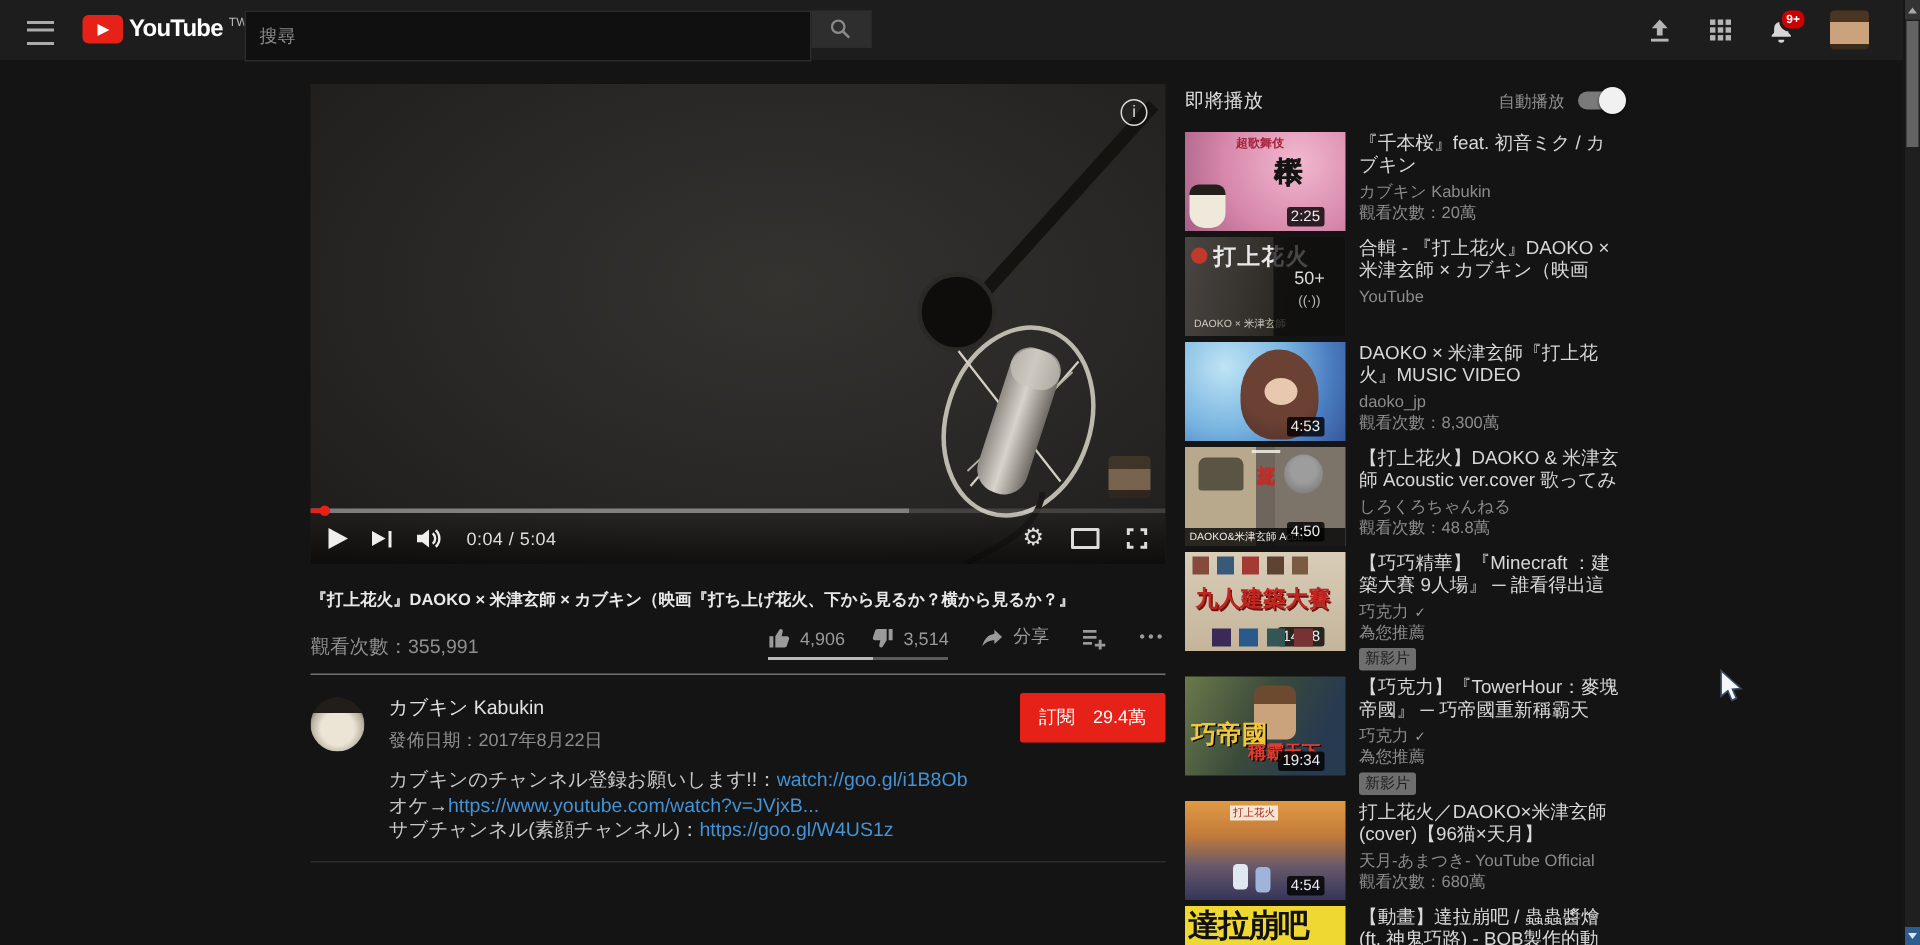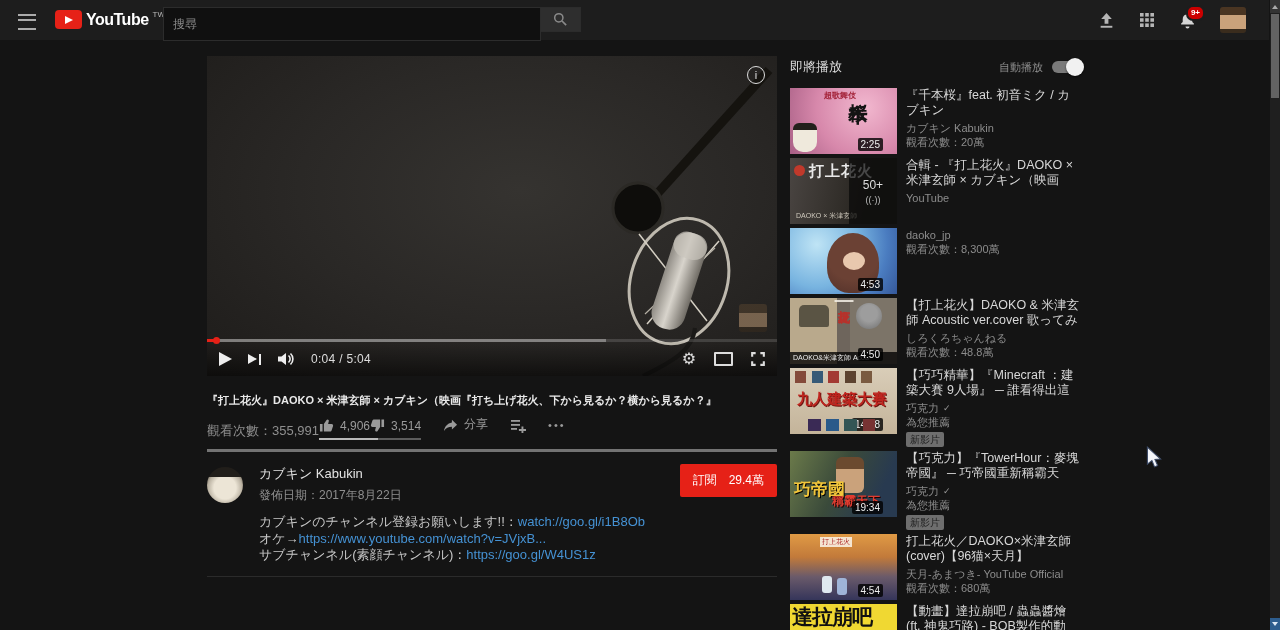--- a/index.html
+++ b/index.html
@@ -56,25 +56,25 @@
   .i-play{width:0;height:0;border-left:13px solid #eee;border-top:7.5px solid transparent;border-bottom:7.5px solid transparent}
   .i-next{display:flex;align-items:center}
   .i-next .tri{width:0;height:0;border-left:9px solid #eee;border-top:5.5px solid transparent;border-bottom:5.5px solid transparent}
   .i-next .bar{width:2.5px;height:11px;background:#eee;margin-left:1.5px}
   .time{color:#ddd;font-size:12px;letter-spacing:.3px}
   .ctl-right{margin-left:auto;display:flex;align-items:center;gap:18px}
   .i-gear{color:#ddd;font-size:16px;line-height:16px}
   .i-theater{width:15px;height:10px;border:2px solid #ddd;border-radius:1px}
 
   .vid-title{font-size:11px;font-weight:bold;color:#e9e9e9;margin:14px 0 6px;line-height:20px}
-  .info-bar{display:flex;justify-content:flex-start;align-items:flex-end;padding-bottom:9px;border-bottom:3px solid #737373}
+  .info-bar{display:flex;justify-content:space-between;align-items:flex-end;padding-bottom:9px;border-bottom:1px solid #737373}
   .views{color:#8f8f8f;font-size:13px}
   .actions{display:flex;align-items:flex-end;gap:22px}
   .act-btn{display:flex;align-items:center;gap:6px;background:none;border:none;color:#9a9a9a;font-size:12px;cursor:pointer;padding:0}
-  .rating{display:flex;position:relative;padding-bottom:7px}
+  .rating{display:flex;gap:18px;position:relative;padding-bottom:7px}
   .sent-bar{position:absolute;left:0;right:0;bottom:0;height:2px;display:flex;background:#5c5c5c}
   .sent-like{background:#b9b9b9}
   .more-dots{letter-spacing:2px;font-size:11px;color:#9a9a9a}
 
   .channel-sec{position:relative;display:flex;align-items:center;padding:13px 0 8px}
   .ch-avatar{width:36px;height:36px;border-radius:50%;flex:none;cursor:pointer;
     background:linear-gradient(#211e1a 28%,rgba(0,0,0,0) 28%),radial-gradient(circle at 50% 58%,#ece5d6 40%,#b9b1a1 62%,#50483c 80%)}
   .ch-text{margin-left:16px}
   .ch-name{color:#e3e3e3;font-size:13px;cursor:pointer}
   .ch-date{color:#8f8f8f;font-size:12px;margin-top:4px}
@@ -367,20 +367,21 @@
       </div>
 
     </div>
   </div>
       <div class="side-video">
     <div class="thumb t-anime">
 
       <span class="duration">4:53</span>
     </div>
     <div class="meta">
+      <div class="v-title">DAOKO × 米津玄師『打上花火』MUSIC VIDEO</div>
       <div class="v-channel">
         <span class="ch-name2">daoko_jp</span>
 
       </div>
       <div class="v-views">觀看次數：8,300萬</div>
 
     </div>
   </div>
       <div class="side-video">
     <div class="thumb t-cover">

